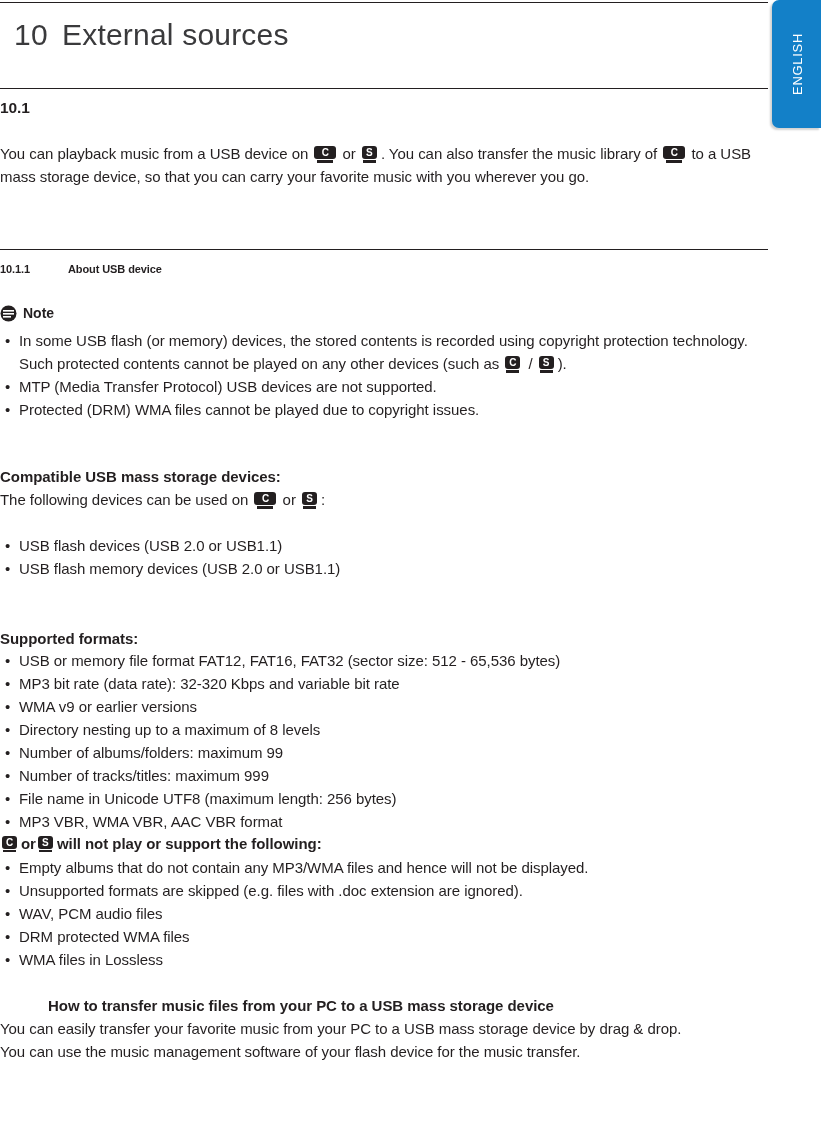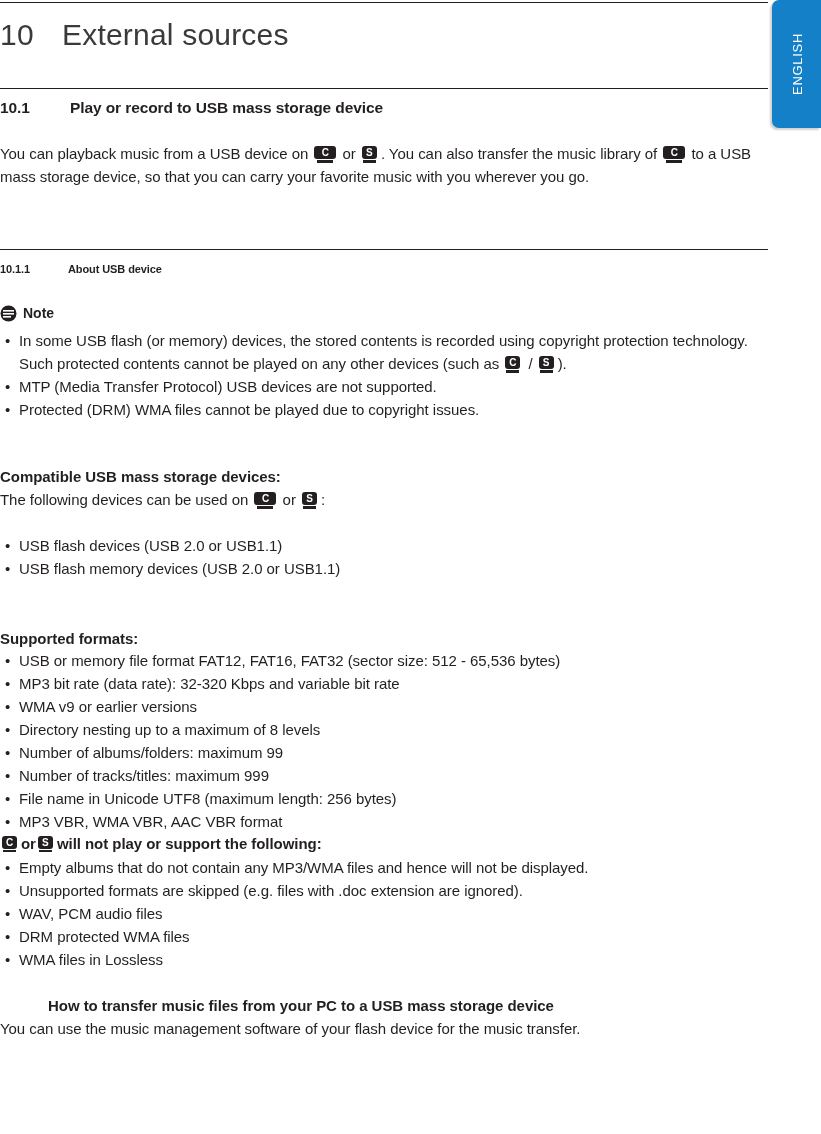--- a/index.html
+++ b/index.html
@@ -71,21 +71,21 @@
     left: 0;
     top: 18px;
     display: flex;
     align-items: baseline;
     font-weight: 400;
     font-size: 30px;
     line-height: 34px;
     color: #3a3a3c;
     letter-spacing: 0.2px;
   }
-  .chapter-num { width: 62px; display: inline-block; }
+  .chapter-num { width: 62px; display: inline-block; text-align: center; }
   .chapter-title { }
 
   .sec-head {
     position: absolute;
     left: 0;
     top: 98px;
     display: flex;
     align-items: baseline;
     font-weight: bold;
     font-size: 15.5px;
@@ -237,21 +237,20 @@
     <div class="rule rule-sec"></div>
     <div class="rule rule-sub"></div>
 
     <div class="chapter">
       <span class="chapter-num">10</span>
       <span class="chapter-title">External sources</span>
     </div>
 
     <div class="sec-head">
       <span class="sec-num">10.1</span>
-      <span><span>Play or record to </span><span>USB</span><span> mass storage device</span></span>
     </div>
 
     <div class="body-block p-intro">
       <span>You can playback music from a USB device on </span><span class="dev"><span class="badge">C</span><span class="base"></span></span><span> or </span><span class="dev small"><span class="badge">S</span><span class="base"></span></span><span>. You can also transfer the music library of </span><span class="dev"><span class="badge">C</span><span class="base"></span></span><span> to a USB mass storage device, so that you can carry your favorite music with you wherever you go.</span>
     </div>
 
     <div class="subsec-head">
       <span class="sub-num">10.1.1</span><span>About </span><span>USB</span><span> device</span>
     </div>
 
@@ -324,17 +323,18 @@
       <div class="bullet"><span class="dot">•</span><span>Unsupported formats are skipped (e.g. files with .doc extension are ignored).</span></div>
       <div class="bullet"><span class="dot">•</span><span>WAV, PCM audio files</span></div>
       <div class="bullet"><span class="dot">•</span><span>DRM protected WMA files</span></div>
       <div class="bullet"><span class="dot">•</span><span>WMA files in Lossless</span></div>
     </div>
 
     <div class="lead-bold h-transfer">
       <span>How to transfer music files from your </span><span>PC</span><span> to a </span><span>USB</span><span> mass storage device</span>
     </div>
     <div class="sub-line p-transfer">
+      <div>You can easily transfer your favorite music from your PC to a USB mass storage device by drag &amp; drop.</div>
       <div>You can use the music management software of your flash device for the music transfer.</div>
     </div>
 
   </div>
 </div>
 
 </body></html>

